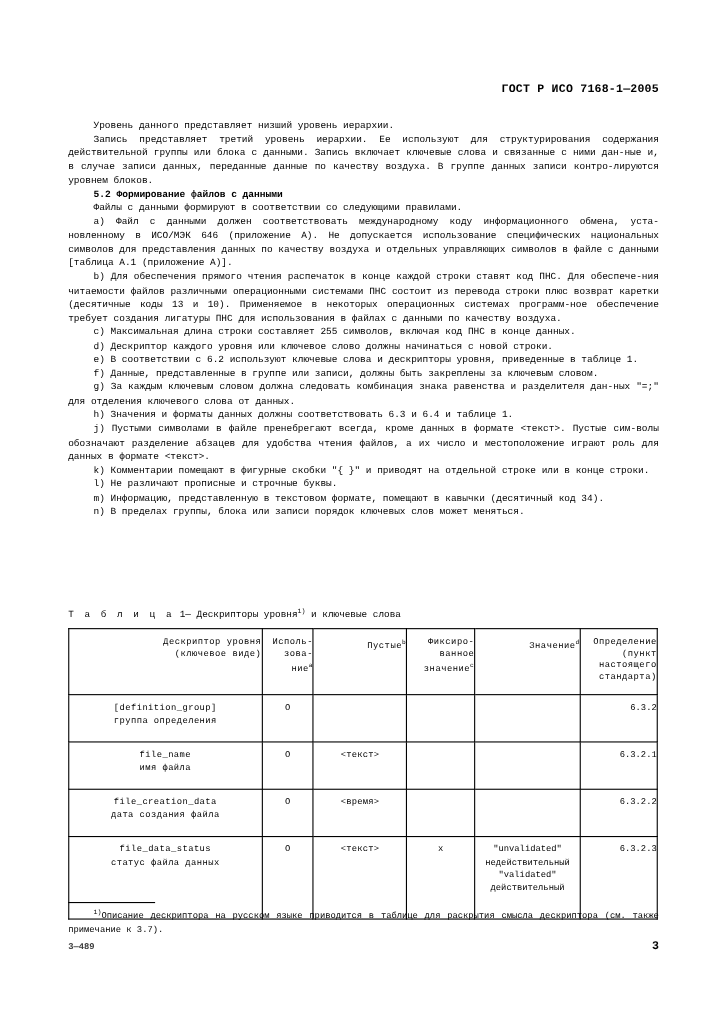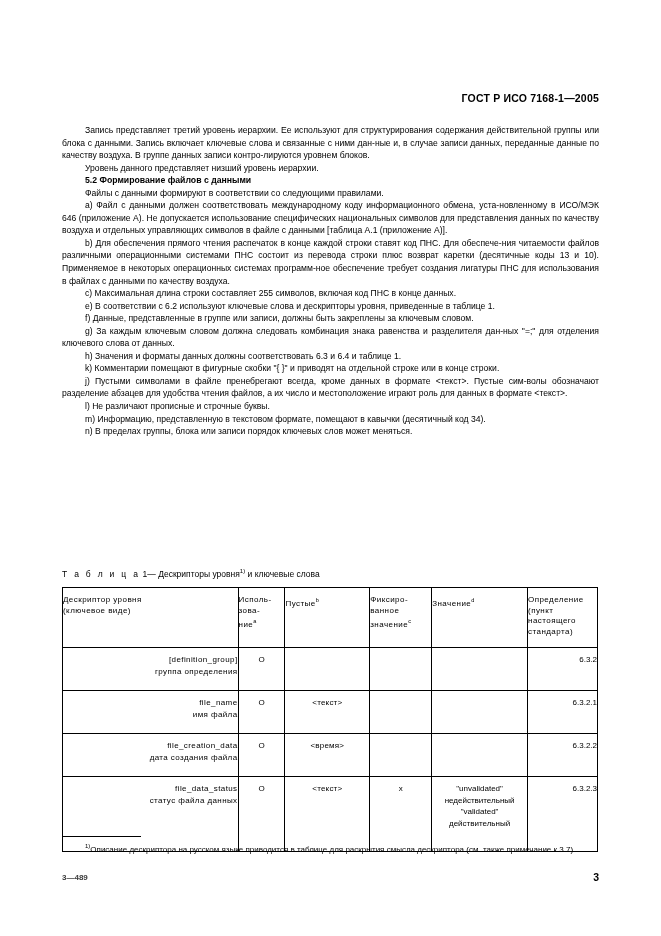--- a/index.html
+++ b/index.html
@@ -10,23 +10,24 @@
   body {
     width: 661px;
     height: 936px;
     font-family: "Liberation Sans", sans-serif;
     color: #000000;
     position: relative;
     overflow: hidden;
   }
   .page {
     position: absolute;
-    left: 0; top: 16px;
+    left: 0; top: 0;
     width: 661px;
     height: 828px;
+    font-family: Liberation Mono, monospace;
   }
   .header {
     position: absolute;
     top: 76px;
     right: 62px;
     font-size: 10.5px;
     font-weight: bold;
     letter-spacing: 0.2px;
   }
   .content {
@@ -74,37 +75,37 @@
   }
   table.desc-table th,
   table.desc-table td {
     border: 1px solid #000000;
     padding: 0;
     vertical-align: top;
   }
   table.desc-table thead th {
     border-bottom: 1.6px solid #000;
     height: 52px;
-    text-align: left;
+    text-align: right;
     font-weight: normal;
     letter-spacing: 0.45px;
     line-height: 10.5px;
     padding-top: 7px;
   }
   table.desc-table thead th .hdr-line { display: block; }
   table.desc-table thead th sup {
     font-size: 5.6px;
     vertical-align: super;
   }
   table.desc-table tbody td {
     line-height: 11.5px;
     padding-top: 6px;
     padding-bottom: 6px;
   }
-  td.c-desc { text-align: right; letter-spacing: 0.4px; }
+  td.c-desc { text-align: center; letter-spacing: 0.4px; }
   td.c-use  { text-align: center; }
   td.c-fmt  { text-align: center; letter-spacing: 0.2px; }
   td.c-fix  { text-align: center; }
   td.c-val  { text-align: center; line-height: 11.8px; }
   td.c-def  { text-align: right; padding-left: 7px; }
   td .sub { display: block; }
   tr.r-tall td { height: 30px; }
   tr.r-status td { height: 62px; }
   .footnote-rule {
     position: absolute;
@@ -145,33 +146,34 @@
   }
 </style>
 </head>
 <body>
 
 <div class="page">
 
   <div class="header">ГОСТ Р ИСО 7168-1—2005</div>
 
   <div class="content">
+    <p class="body-text">Уровень данного представляет низший уровень иерархии.</p>
     <p class="body-text">Запись представляет третий уровень иерархии. Ее используют для структурирования содержания действительной группы или блока с данными. Запись включает ключевые слова и связанные с ними дан-ные и, в случае записи данных, переданные данные по качеству воздуха. В группе данных записи контро-лируются уровнем блоков.</p>
-    <p class="body-text">Уровень данного представляет низший уровень иерархии.</p>
     <p class="heading">5.2 Формирование файлов с данными</p>
     <p class="body-text">Файлы с данными формируют в соответствии со следующими правилами.</p>
     <p class="body-text">a) Файл с данными должен соответствовать международному коду информационного обмена, уста-новленному в ИСО/МЭК 646 (приложение А). Не допускается использование специфических национальных символов для представления данных по качеству воздуха и отдельных управляющих символов в файле с данными [таблица А.1 (приложение А)].</p>
     <p class="body-text">b) Для обеспечения прямого чтения распечаток в конце каждой строки ставят код ПНС. Для обеспече-ния читаемости файлов различными операционными системами ПНС состоит из перевода строки плюс возврат каретки (десятичные коды 13 и 10). Применяемое в некоторых операционных системах программ-ное обеспечение требует создания лигатуры ПНС для использования в файлах с данными по качеству воздуха.</p>
     <p class="body-text">c) Максимальная длина строки составляет 255 символов, включая код ПНС в конце данных.</p>
+    <p class="body-text">d) Дескриптор каждого уровня или ключевое слово должны начинаться с новой строки.</p>
     <p class="body-text">e) В соответствии с 6.2 используют ключевые слова и дескрипторы уровня, приведенные в таблице 1.</p>
     <p class="body-text">f) Данные, представленные в группе или записи, должны быть закреплены за ключевым словом.</p>
     <p class="body-text">g) За каждым ключевым словом должна следовать комбинация знака равенства и разделителя дан-ных "=;" для отделения ключевого слова от данных.</p>
     <p class="body-text">h) Значения и форматы данных должны соответствовать 6.3 и 6.4 и таблице 1.</p>
+    <p class="body-text">j) Пустыми символами в файле пренебрегают всегда, кроме данных в формате &lt;текст&gt;. Пустые сим-волы обозначают разделение абзацев для удобства чтения файлов, а их число и местоположение играют роль для данных в формате &lt;текст&gt;.</p>
     <p class="body-text">k) Комментарии помещают в фигурные скобки "{ }" и приводят на отдельной строке или в конце строки.</p>
-    <p class="body-text">j) Пустыми символами в файле пренебрегают всегда, кроме данных в формате &lt;текст&gt;. Пустые сим-волы обозначают разделение абзацев для удобства чтения файлов, а их число и местоположение играют роль для данных в формате &lt;текст&gt;.</p>
     <p class="body-text">l) Не различают прописные и строчные буквы.</p>
     <p class="body-text">m) Информацию, представленную в текстовом формате, помещают в кавычки (десятичный код 34).</p>
     <p class="body-text">n) В пределах группы, блока или записи порядок ключевых слов может меняться.</p>
   </div>
 
   <div class="table-caption">
     <span class="spaced">Т а б л и ц а</span>
     <span>1</span><span>—</span>
     <span>Дескрипторы уровня</span><sup>1)</sup>
     <span>и ключевые слова</span>

